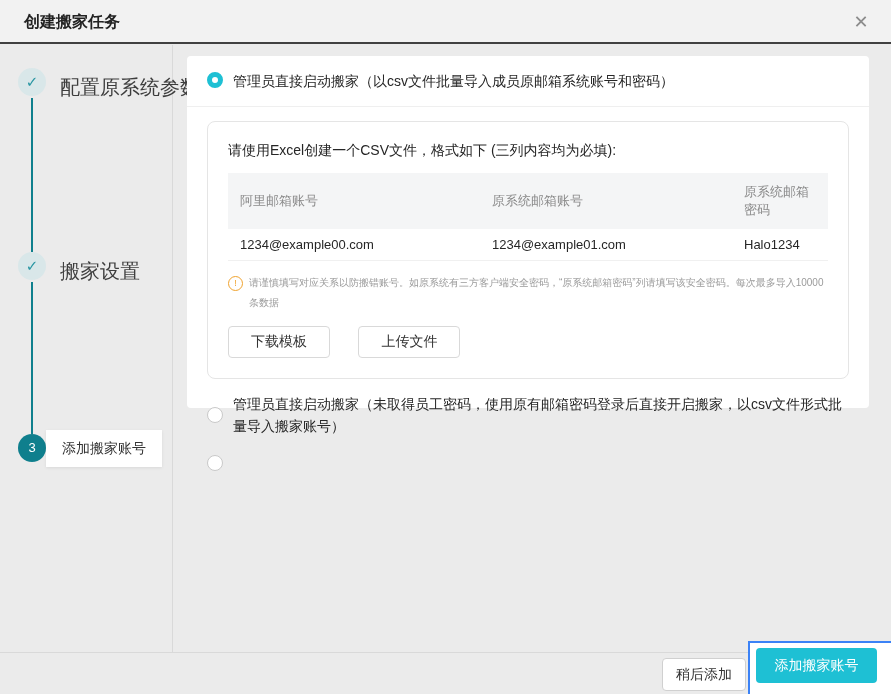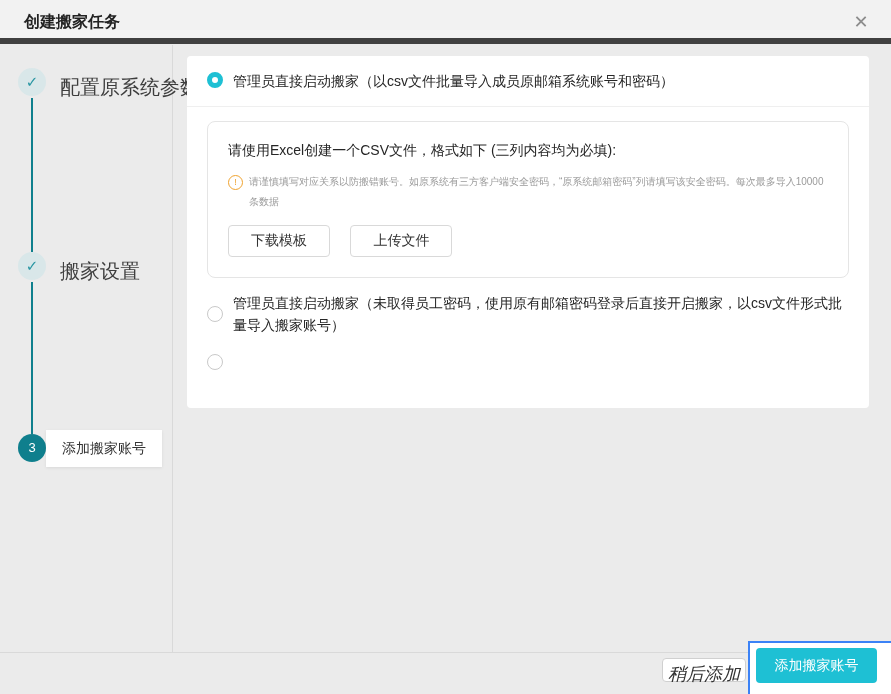--- a/index.html
+++ b/index.html
@@ -5,21 +5,21 @@
   html,body{margin:0;padding:0;}
   body{
     width:891px;height:694px;overflow:hidden;position:relative;
     background:#ebebeb;
     font-family:"Liberation Sans","DejaVu Sans",sans-serif;
     -webkit-font-smoothing:antialiased;
   }
   
   .header{
     position:absolute;top:0;left:0;width:891px;height:44px;
-    background:#f2f2f2;border-bottom:6px solid #404040;box-sizing:border-box;
+    background:#f2f2f2;border-bottom:2px solid #404040;box-sizing:border-box;
   }
   .header .title{
     position:absolute;left:24px;top:0;line-height:44px;
     font-size:16px;font-weight:bold;color:#222;
   }
   .header .close{
     position:absolute;right:16px;top:0;width:28px;height:44px;line-height:44px;
     text-align:center;font-size:18px;color:#8c8c8c;cursor:pointer;
   }
   
@@ -76,27 +76,27 @@
   .col-a{width:42%;} .col-b{width:42%;} .col-c{width:16%;}
   .note{display:flex;margin-top:12px;}
   .note-icon{
     flex:0 0 13px;width:13px;height:13px;border:1px solid #f0a32f;border-radius:50%;
     color:#f0a32f;font-size:9px;line-height:13px;text-align:center;margin:3px 6px 0 0;
   }
   .note-text{font-size:10px;color:#9b9b9b;line-height:20px;}
   .panel-buttons{margin-top:13px;}
   .btn-outline{
     display:inline-block;background:#fff;border:1px solid #d9d9d9;border-radius:4px;
-    font-size:14px;color:#333;padding:6px 22px;margin-right:16px;cursor:pointer;
+    font-size:14px;color:#333;padding:6px 22px;margin-right:24px;cursor:pointer;
   }
   
   .later-btn{
-    position:absolute;left:662px;top:658px;width:84px;height:24px;
+    position:absolute;left:662px;top:658px;width:84px;height:33px;
     background:#fff;border:1px solid #d0d0d0;border-radius:4px;box-sizing:border-box;
-    font-size:18px;color:#333;line-height:31px;text-align:center;cursor:pointer;font-style:italic;
+    font-size:14px;color:#333;line-height:31px;text-align:center;cursor:pointer;
   }
   .highlight-box{
     position:absolute;right:-3px;bottom:-3px;width:130px;height:41px;
     background:#ffffff;border:2px solid #3b82f6;padding:5px 6px 6px 6px;
   }
   .primary-btn{
     width:121px;height:35px;background:#1ec0d4;border:none;border-radius:4px;
     color:#fff;font-size:14px;text-align:center;line-height:35px;cursor:pointer;
     font-family:inherit;
   }
@@ -130,20 +130,41 @@
 <div class="card">
 
   <div class="option-row first">
     <span class="radio checked"></span>
     <span class="option-text">管理员直接启动搬家（以csv文件批量导入成员原邮箱系统账号和密码）</span>
   </div>
 
   <div class="csv-panel">
     <div class="csv-instruction">请使用Excel创建一个CSV文件，格式如下 (三列内容均为必填):</div>
 
+    <table class="csv">
+      <colgroup>
+          <col class="col-a">
+          <col class="col-b">
+          <col class="col-c">
+        </colgroup>
+      <thead>
+        <tr>
+          <th>阿里邮箱账号</th>
+          <th>原系统邮箱账号</th>
+          <th>原系统邮箱密码</th>
+        </tr>
+      </thead>
+      <tbody>
+        <tr>
+          <td>1234@example00.com</td>
+          <td>1234@example01.com</td>
+          <td>Halo1234</td>
+        </tr>
+      </tbody>
+    </table>
 
     <div class="note">
       <span class="note-icon">!</span>
       <span class="note-text">请谨慎填写对应关系以防搬错账号。如原系统有三方客户端安全密码，“原系统邮箱密码”列请填写该安全密码。每次最多导入10000条数据</span>
     </div>
 
     <div class="panel-buttons">
       <span class="btn-outline">下载模板</span>
       <span class="btn-outline">上传文件</span>
     </div>

